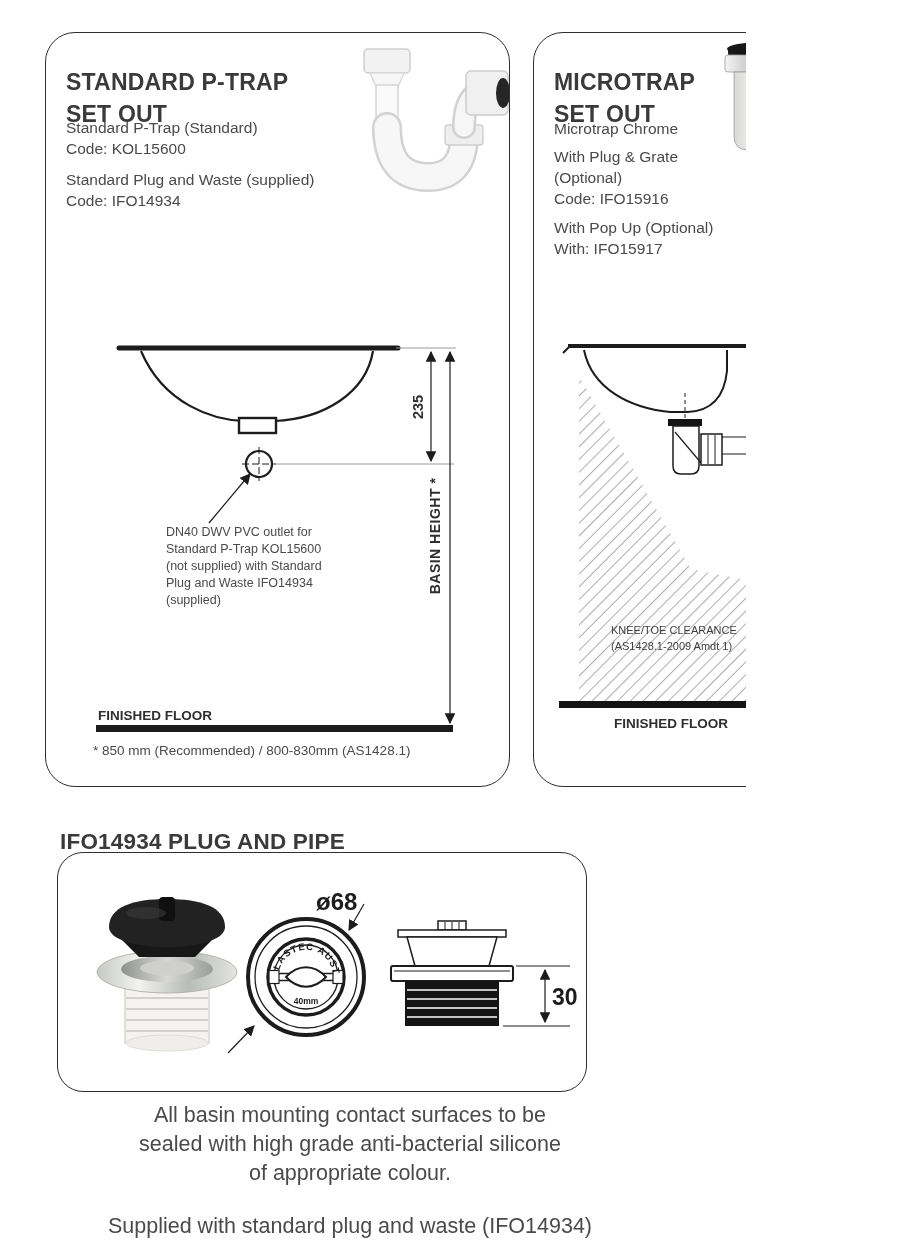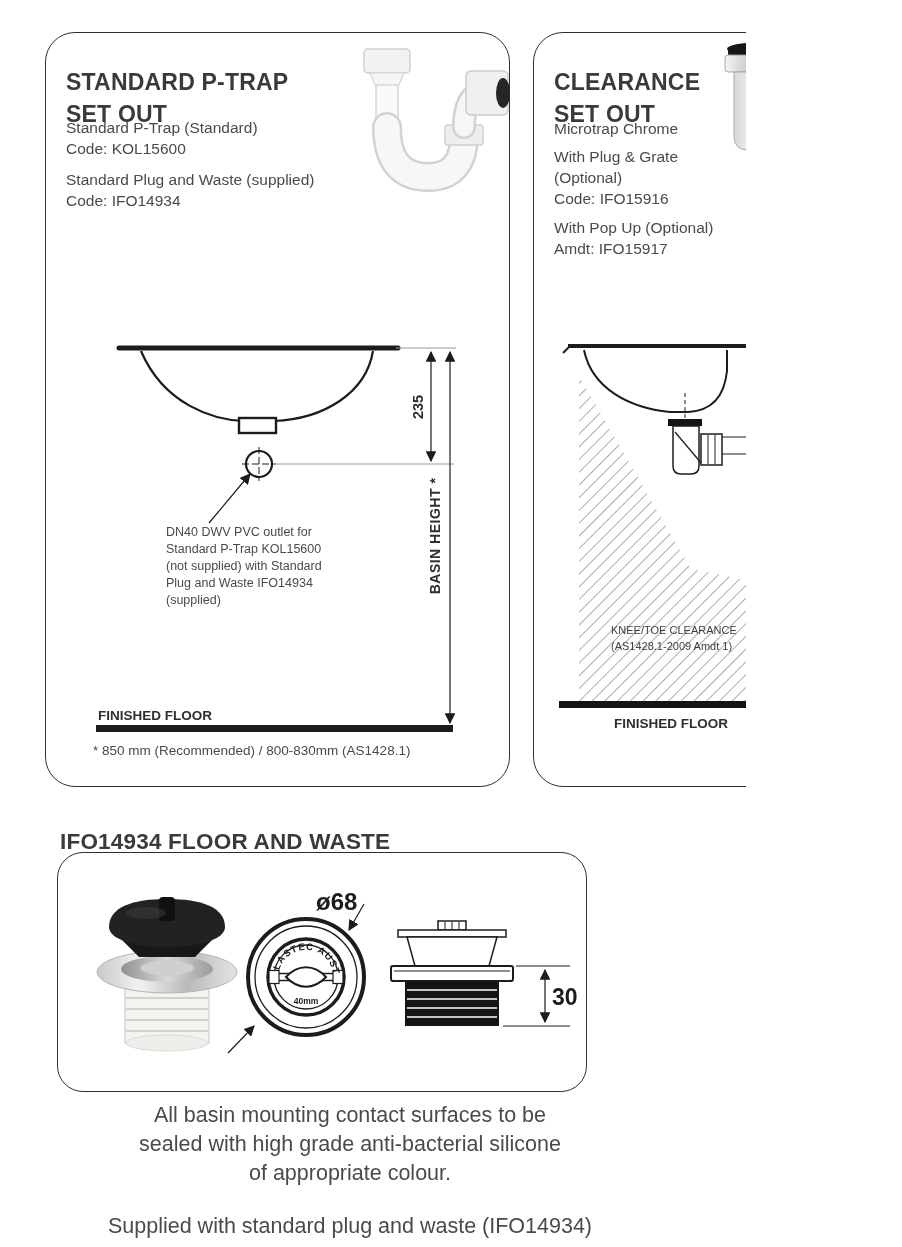--- a/index.html
+++ b/index.html
@@ -96,21 +96,21 @@
       <g>
         <text x="52" y="687" font-size="13.5" font-weight="bold" fill="#2f2f2f">FINISHED FLOOR</text>
         <rect x="50" y="692" width="357" height="7" fill="#1c1c1c"></rect>
         <text x="47" y="722" font-size="13.5" fill="#4a4a4a">* 850 mm (Recommended) / 800-830mm (AS1428.1)</text>
       </g>
     </svg>
   </section>
 
   <section class="panel panel-right">
     <h2 class="panel-title">
-      <span>CLEARANCE</span>
+      <span>MICROTRAP</span>
       <span>SET OUT</span>
     </h2>
 
     <svg class="product" style="left:178px;top:6px" width="128" height="130" viewBox="0 0 128 130">
       <defs>
         <linearGradient id="gSil" x1="0" y1="0" x2="1" y2="0">
           <stop offset="0" stop-color="#f4f4f4"></stop>
             <stop offset="0.45" stop-color="#b5b5b5"></stop>
           <stop offset="0.7" stop-color="#e9e9e9"></stop>
             <stop offset="1" stop-color="#a9a9a9"></stop>
@@ -138,21 +138,21 @@
     <div class="spec" style="top:85px">
       <span>Microtrap Chrome</span>
     </div>
     <div class="spec" style="top:113px">
       <span>With Plug &amp; Grate</span>
       <span>(Optional)</span>
       <span>Code: IFO15916</span>
     </div>
     <div class="spec" style="top:184px">
       <span>With Pop Up (Optional)</span>
-      <span>Amdt: IFO15917</span>
+      <span>With: IFO15917</span>
     </div>
 
     <svg class="diagram" viewBox="0 0 320 753">
       <defs>
         <marker id="arR" viewBox="0 0 10 10" refX="9" refY="5" markerWidth="9" markerHeight="9" orient="auto-start-reverse">
           <path d="M0,0 L10,5 L0,10 z" fill="#1c1c1c"></path>
         </marker>
         <pattern id="hatchP" width="9" height="9" patternUnits="userSpaceOnUse" patternTransform="rotate(45)">
           <line x1="0" y1="0" x2="0" y2="9" stroke="#4a4a4a" stroke-width="0.9"></line>
         </pattern>
@@ -191,21 +191,21 @@
         <line x1="268" y1="470" x2="246" y2="425" stroke="#1c1c1c" stroke-width="1" marker-end="url(#arR)"></line>
         <text transform="rotate(-90 274 540)" x="274" y="540" font-size="11.5" fill="#3f3f3f" text-anchor="middle">DN40 DWV PVC PIPE</text>
       </g>
       <g>
         <rect x="25" y="668" width="224" height="7" fill="#141414"></rect>
         <text x="137" y="695" font-size="13.5" font-weight="bold" fill="#2f2f2f" text-anchor="middle">FINISHED FLOOR</text>
       </g>
     </svg>
   </section>
 
-  <h2 class="section-heading">IFO14934 FLOOR AND WASTE</h2>
+  <h2 class="section-heading">IFO14934 PLUG AND PIPE</h2>
 
   <div class="pw-box">
     <svg width="528" height="238" viewBox="0 0 528 238">
       <defs>
         <marker id="arP" viewBox="0 0 10 10" refX="9" refY="5" markerWidth="9" markerHeight="9" orient="auto-start-reverse">
           <path d="M0,0 L10,5 L0,10 z" fill="#1c1c1c"></path>
         </marker>
         <linearGradient id="gChrome" x1="0" y1="0" x2="1" y2="0">
           <stop offset="0" stop-color="#c7c9c6"></stop>
             <stop offset="0.3" stop-color="#f2f3f0"></stop>

